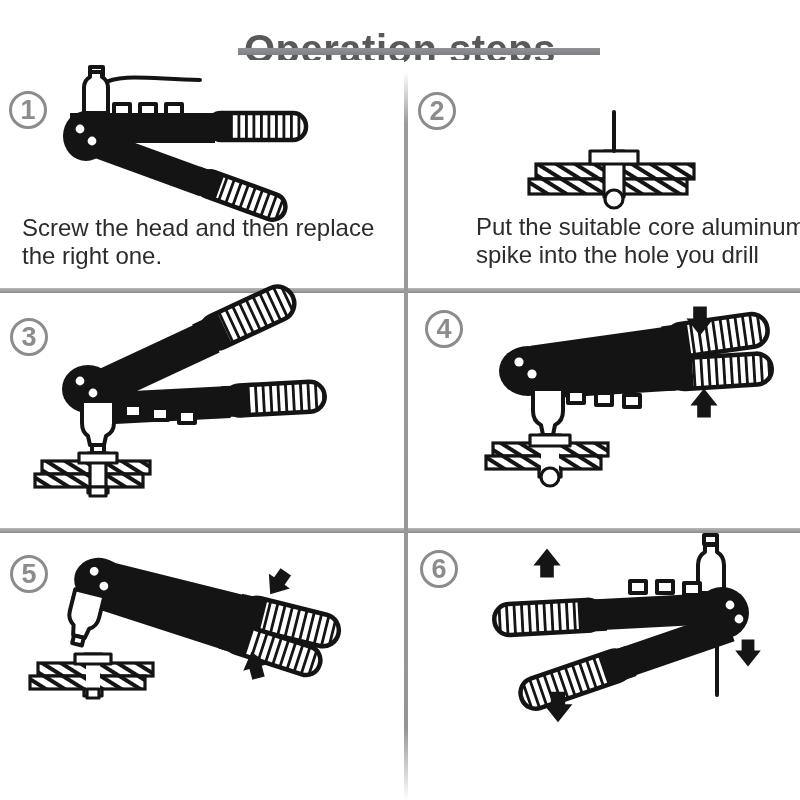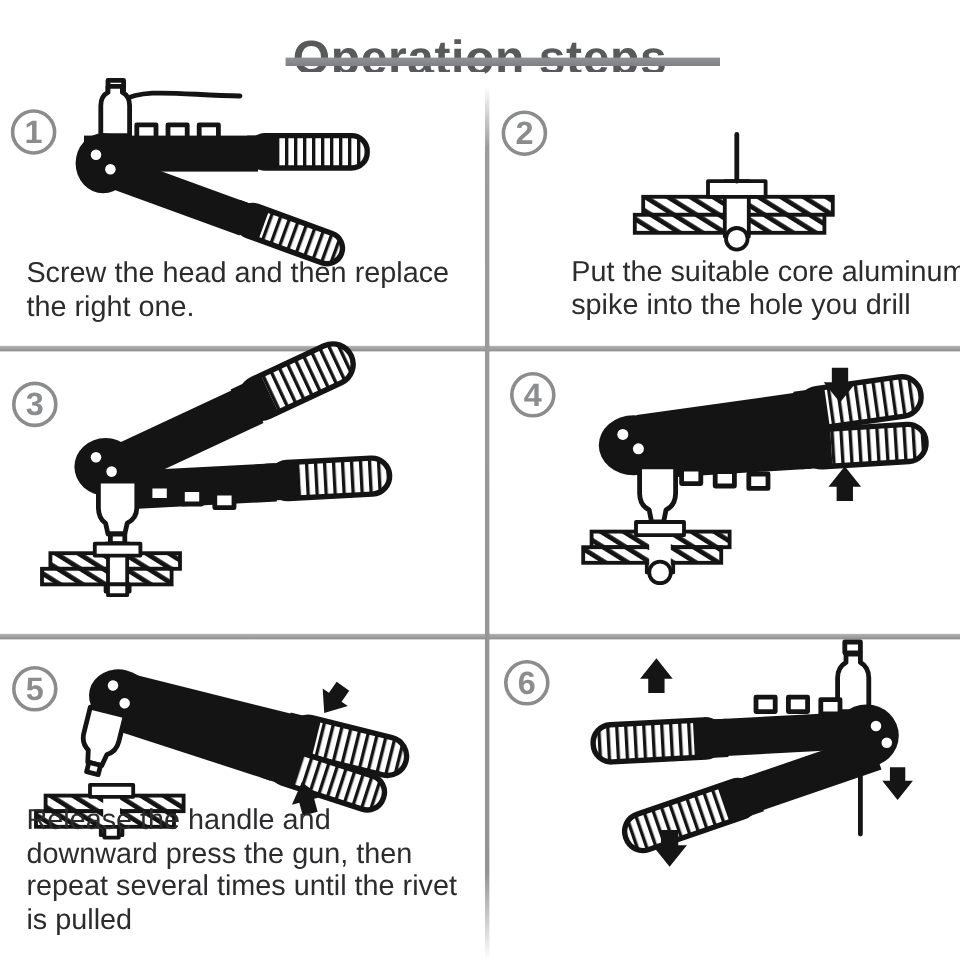--- a/index.html
+++ b/index.html
@@ -189,21 +189,20 @@
       </g>
       <rect class="thin-outline" x="84" y="121" width="18" height="42"></rect>
       <rect class="plate" x="38" y="130" width="115" height="13"></rect>
       <rect class="plate" x="30" y="143" width="115" height="13"></rect>
       <rect x="86" y="130" width="14" height="26" fill="#fff"></rect>
       <rect class="thin-outline" x="75" y="121" width="36" height="10"></rect>
       <rect class="thin-outline" x="87" y="156" width="12" height="9"></rect>
       <path class="arrow" transform="translate(278,50) rotate(35) scale(0.8)" d="M-8 -17 H8 V-3 H16 L0 17 L-16 -3 H-8 Z"></path>
       <path class="arrow" transform="translate(255,132) rotate(165) scale(0.8)" d="M-8 -17 H8 V-3 H16 L0 17 L-16 -3 H-8 Z"></path>
     </svg>
-    <p class="caption" style="left:6px;bottom:3px;width:360px">Release the handle and downward press the gun, then repeat several times until the rivet is pulled</p>
   </section>
 
   <section class="cell" style="left:408px;top:533px;width:392px;height:267px">
     <div class="badge" style="left:12px;top:17px">
       <span>6</span>
     </div>
     <svg style="left:0;top:0" width="392" height="200" viewBox="0 0 392 200">
       <rect class="outline" x="296" y="2" width="13" height="9"></rect>
       <path class="outline" d="M290,60 V32 Q290,23 297,19 V12 H309 V19 Q316,23 316,32 V60 Z"></path>
       <rect class="outline" x="222" y="48" width="16" height="12"></rect>

